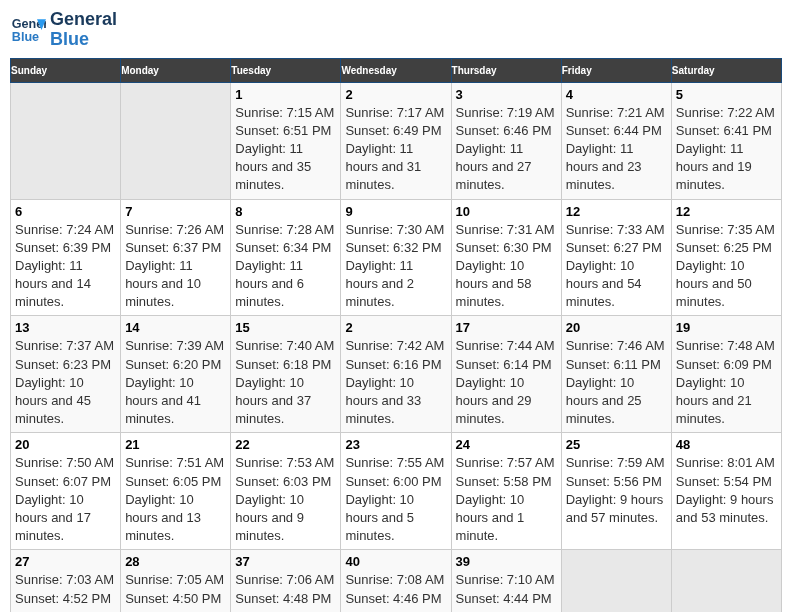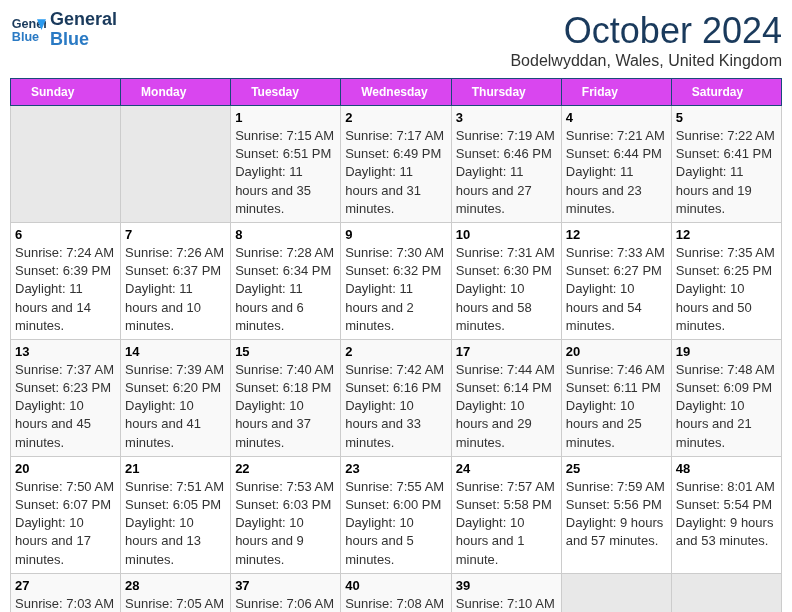--- a/index.html
+++ b/index.html
@@ -42,26 +42,26 @@
     .location {
       font-size: 16px;
       color: #333;
     }
     table {
       width: 100%;
       border-collapse: collapse;
       font-size: 11px;
     }
     thead tr th {
-      background: #d946ef;
+      background: #404040;
       color: #fff;
-      padding: 6px 20px;
+      padding: 6px 0;
       text-align: left;
       font-weight: bold;
-      font-size: 12px;
+      font-size: 10px;
       border: 1px solid #1a4a7a;
     }
     tbody tr td {
       border: 1px solid #ccc;
       vertical-align: top;
       padding: 4px;
       min-height: 80px;
       width: 107px;
     }
     tbody tr {
@@ -96,24 +96,20 @@
     <svg class="logo-icon" viewBox="0 0 40 40">
       <text x="2" y="18" font-size="14" font-weight="bold" fill="#1a3a5c">General</text>
       <text x="2" y="32" font-size="14" font-weight="bold" fill="#2a7ac4">Blue</text>
       <polygon points="30,8 40,8 35,20" fill="#2a9aef"></polygon>
     </svg>
     <div class="logo-text">
       <span>General</span><br>
       <span style="color:#2a7ac4;">Blue</span>
     </div>
   </div>
-  <div class="title-area">
-    <div class="month-title">October 2024</div>
-    <div class="location">Bodelwyddan, Wales, United Kingdom</div>
-  </div>
 </div>
 
 <table>
   <thead>
     <tr>
     <th>Sunday</th>
         <th>Monday</th>
         <th>Tuesday</th>
         <th>Wednesday</th>
         <th>Thursday</th>

